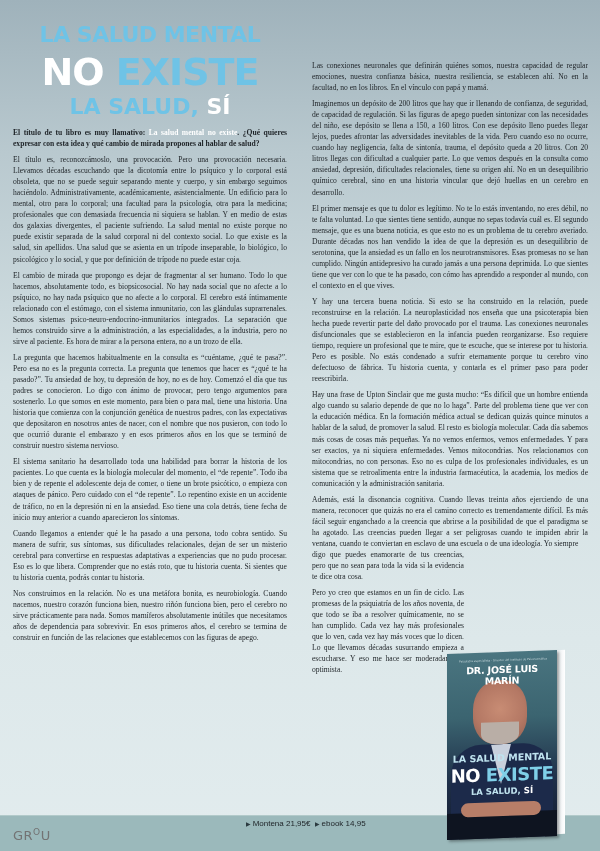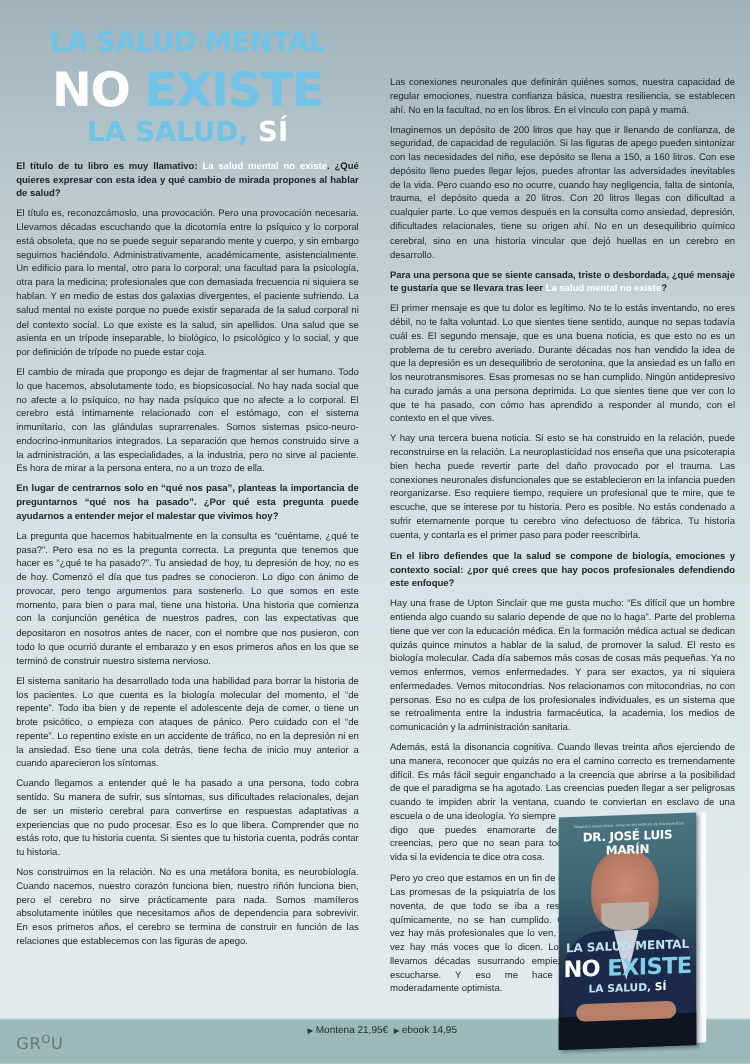--- a/index.html
+++ b/index.html
@@ -9,21 +9,21 @@
   .title-block{position:absolute;left:0;top:22px;width:300px;text-align:center;font-family:"DejaVu Sans",sans-serif;font-weight:bold;}
   .t1{color:#6fc3e6;font-size:22px;letter-spacing:-0.5px;line-height:26px;}
   .t2{font-size:38px;line-height:40px;letter-spacing:-1px;margin-top:4px;}
   .t2 .no{color:#ffffff;}
   .t2 .ex{color:#6fc3e6;}
   .t3{font-size:22px;line-height:26px;color:#6fc3e6;margin-top:2px;}
   .t3 .si{color:#ffffff;}
   .col{position:absolute;font-family:"Liberation Sans",sans-serif;font-size:7.6px;line-height:11.05px;text-align:justify;}
   .col.left{left:13px;top:127px;width:274px;}
   .col.right{left:312px;top:60px;width:276px;}
-  .col p{margin:0 0 5px 0;}
+  .col p{margin:0 0 5px 0;font-family:Liberation Serif, serif;}
   .col .q{font-weight:bold;}
   .hl{color:#ffffff;}
   .narrow{width:152px;}
   .footer{position:absolute;left:0;top:815px;width:600px;height:36px;background:#9bb9bb;border-top:1px solid #b2caca;}
   .logo{position:absolute;left:13px;top:827px;font-size:13px;font-family:"DejaVu Sans",sans-serif;color:#737373;letter-spacing:0.5px;}
   .logo sup{font-size:9px;vertical-align:5px;}
   .price{position:absolute;left:246px;top:819px;font-family:"Liberation Sans",sans-serif;font-size:8px;color:#1d2226;white-space:nowrap;}
   .price b{font-weight:normal;}
   .tri{font-size:6px;color:#2c3b40;margin-right:2px;}
   .book{position:absolute;left:447px;top:652px;width:122px;height:188px;}
@@ -57,34 +57,31 @@
   <div class="t3">
     <span>LA SALUD,</span>
     <span class="si">SÍ</span>
   </div>
 </div>
 
 <div class="col left">
   <p class="q"><span>El título de tu libro es muy llamativo: </span><span class="hl">La salud mental no existe</span><span>. ¿Qué quieres expresar con esta idea y qué cambio de mirada propones al hablar de salud?</span></p>
   <p>El título es, reconozcámoslo, una provocación. Pero una provocación necesaria. Llevamos décadas escuchando que la dicotomía entre lo psíquico y lo corporal está obsoleta, que no se puede seguir separando mente y cuerpo, y sin embargo seguimos haciéndolo. Administrativamente, académicamente, asistencialmente. Un edificio para lo mental, otro para lo corporal; una facultad para la psicología, otra para la medicina; profesionales que con demasiada frecuencia ni siquiera se hablan. Y en medio de estas dos galaxias divergentes, el paciente sufriendo. La salud mental no existe porque no puede existir separada de la salud corporal ni del contexto social. Lo que existe es la salud, sin apellidos. Una salud que se asienta en un trípode inseparable, lo biológico, lo psicológico y lo social, y que por definición de trípode no puede estar coja.</p>
   <p>El cambio de mirada que propongo es dejar de fragmentar al ser humano. Todo lo que hacemos, absolutamente todo, es biopsicosocial. No hay nada social que no afecte a lo psíquico, no hay nada psíquico que no afecte a lo corporal. El cerebro está íntimamente relacionado con el estómago, con el sistema inmunitario, con las glándulas suprarrenales. Somos sistemas psico-neuro-endocrino-inmunitarios integrados. La separación que hemos construido sirve a la administración, a las especialidades, a la industria, pero no sirve al paciente. Es hora de mirar a la persona entera, no a un trozo de ella.</p>
-  <p class="q">En lugar de centrarnos solo en “qué nos pasa”, planteas la importancia de preguntarnos “qué nos ha pasado”. ¿Por qué esta pregunta puede ayudarnos a entender mejor el malestar que vivimos hoy?</p>
   <p>La pregunta que hacemos habitualmente en la consulta es “cuéntame, ¿qué te pasa?”. Pero esa no es la pregunta correcta. La pregunta que tenemos que hacer es “¿qué te ha pasado?”. Tu ansiedad de hoy, tu depresión de hoy, no es de hoy. Comenzó el día que tus padres se conocieron. Lo digo con ánimo de provocar, pero tengo argumentos para sostenerlo. Lo que somos en este momento, para bien o para mal, tiene una historia. Una historia que comienza con la conjunción genética de nuestros padres, con las expectativas que depositaron en nosotros antes de nacer, con el nombre que nos pusieron, con todo lo que ocurrió durante el embarazo y en esos primeros años en los que se terminó de construir nuestro sistema nervioso.</p>
   <p>El sistema sanitario ha desarrollado toda una habilidad para borrar la historia de los pacientes. Lo que cuenta es la biología molecular del momento, el “de repente”. Todo iba bien y de repente el adolescente deja de comer, o tiene un brote psicótico, o empieza con ataques de pánico. Pero cuidado con el “de repente”. Lo repentino existe en un accidente de tráfico, no en la depresión ni en la ansiedad. Eso tiene una cola detrás, tiene fecha de inicio muy anterior a cuando aparecieron los síntomas.</p>
   <p>Cuando llegamos a entender qué le ha pasado a una persona, todo cobra sentido. Su manera de sufrir, sus síntomas, sus dificultades relacionales, dejan de ser un misterio cerebral para convertirse en respuestas adaptativas a experiencias que no pudo procesar. Eso es lo que libera. Comprender que no estás roto, que tu historia cuenta. Si sientes que tu historia cuenta, podrás contar tu historia.</p>
   <p>Nos construimos en la relación. No es una metáfora bonita, es neurobiología. Cuando nacemos, nuestro corazón funciona bien, nuestro riñón funciona bien, pero el cerebro no sirve prácticamente para nada. Somos mamíferos absolutamente inútiles que necesitamos años de dependencia para sobrevivir.  En esos primeros años, el cerebro se termina de construir en función de las relaciones que establecemos con las figuras de apego.</p>
 </div>
 
 <div class="col right">
   <p>Las conexiones neuronales que definirán quiénes somos, nuestra capacidad de regular emociones, nuestra confianza básica, nuestra resiliencia, se establecen ahí. No en la facultad, no en los libros. En el vínculo con papá y mamá.</p>
   <p>Imaginemos un depósito de 200 litros que hay que ir llenando de confianza, de seguridad, de capacidad de regulación. Si las figuras de apego pueden sintonizar con las necesidades del niño, ese depósito se llena a 150, a 160 litros. Con ese depósito lleno puedes llegar lejos, puedes afrontar las adversidades inevitables de la vida. Pero cuando eso no ocurre, cuando hay negligencia, falta de sintonía, trauma, el depósito queda a 20 litros. Con 20 litros llegas con dificultad a cualquier parte. Lo que vemos después en la consulta como ansiedad, depresión, dificultades relacionales, tiene su origen ahí. No en un desequilibrio químico cerebral, sino en una historia vincular que dejó huellas en un cerebro en desarrollo.</p>
-  <p class="q"><span>Para una persona que se siente cansada, triste o desbordada, ¿qué mensaje te gustaría que se llevara tras leer </span><span class="hl">La salud mental no existe</span><span>?</span></p>
   <p>El primer mensaje es que tu dolor es legítimo. No te lo estás inventando, no eres débil, no te falta voluntad. Lo que sientes tiene sentido, aunque no sepas todavía cuál es. El segundo mensaje, que es una buena noticia, es que esto no es un problema de tu cerebro averiado. Durante décadas nos han vendido la idea de que la depresión es un desequilibrio de serotonina, que la ansiedad es un fallo en los neurotransmisores. Esas promesas no se han cumplido. Ningún antidepresivo ha curado jamás a una persona deprimida. Lo que sientes tiene que ver con lo que te ha pasado, con cómo has aprendido a responder al mundo, con el contexto en el que vives.</p>
   <p>Y hay una tercera buena noticia. Si esto se ha construido en la relación, puede reconstruirse en la relación. La neuroplasticidad nos enseña que una psicoterapia bien hecha puede revertir parte del daño provocado por el trauma. Las conexiones neuronales disfuncionales que se establecieron en la infancia pueden reorganizarse. Eso requiere tiempo, requiere un profesional que te mire, que te escuche, que se interese por tu historia. Pero es posible. No estás condenado a sufrir eternamente porque tu cerebro vino defectuoso de fábrica. Tu historia cuenta, y contarla es el primer paso para poder reescribirla.</p>
-  <p class="q">En el libro defiendes que la salud se compone de biología, emociones y contexto social: ¿por qué crees que hay pocos profesionales defendiendo este enfoque?</p>
   <p>Hay una frase de Upton Sinclair que me gusta mucho: “Es difícil que un hombre entienda algo cuando su salario depende de que no lo haga”. Parte del problema tiene que ver con la educación médica. En la formación médica actual se dedican quizás quince minutos a hablar de la salud, de promover la salud. El resto es biología molecular. Cada día sabemos más cosas de cosas más pequeñas. Ya no vemos enfermos, vemos enfermedades. Y para ser exactos, ya ni siquiera enfermedades. Vemos mitocondrias. Nos relacionamos con mitocondrias, no con personas. Eso no es culpa de los profesionales individuales, es un sistema que se retroalimenta entre la industria farmacéutica, la academia, los medios de comunicación y la administración sanitaria.</p>
   <p style="margin-bottom:0">Además, está la disonancia cognitiva. Cuando llevas treinta años ejerciendo de una manera, reconocer que quizás no era el camino correcto es tremendamente difícil. Es más fácil seguir enganchado a la creencia que abrirse a la posibilidad de que el paradigma se ha agotado. Las creencias pueden llegar a ser peligrosas cuando te impiden abrir la ventana, cuando te conviertan en esclavo de una escuela o de una ideología. Yo siempre</p>
   <p class="narrow">digo que puedes enamorarte de tus creencias, pero que no sean para toda la vida si la evidencia te dice otra cosa.</p>
   <p class="narrow">Pero yo creo que estamos en un fin de ciclo. Las promesas de la psiquiatría de los años noventa, de que todo se iba a  resolver químicamente, no se han cumplido. Cada vez hay más profesionales que lo ven, cada vez hay más voces que lo dicen. Lo que llevamos décadas susurrando empieza a escucharse. Y eso me hace ser moderadamente optimista.</p>
 </div>
 
 <div class="footer"></div>
 <div class="logo"><span>GR</span><sup>O</sup><span>U</span></div>
 <div class="price">
   <span class="tri">▶</span><b>Montena</b>

